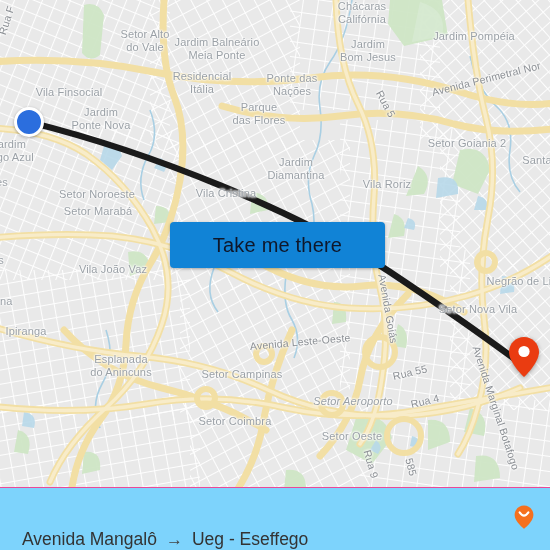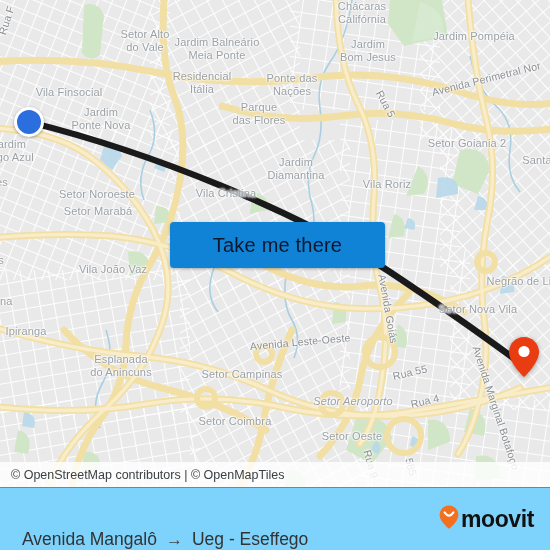--- a/index.html
+++ b/index.html
@@ -290,33 +290,31 @@
 
     <div id="dest-marker">
       <svg width="32" height="42" viewBox="0 0 32 42">
         <path d="M16 1 C7.7 1 1 7.7 1 16 c0 11 15 25 15 25 s15 -14 15 -25 c0 -8.3 -6.7 -15 -15 -15 z" fill="#ea3c11"></path>
         <circle cx="16" cy="15.5" r="5.6" fill="#ffffff"></circle>
       </svg>
     </div>
 
     <button id="take-me-there">Take me there</button>
 
-    <div id="attribution">© OpenStreetMap contributors | © OpenMapTiles</div>
   </div>
 
   <div id="footer">
     <div id="trip-title">
       <span>Avenida Mangalô</span>
       <span id="trip-arrow">→</span>
       <span>Ueg - Eseffego</span>
     </div>
 
     <div id="moovit-logo">
       <span>
         <svg width="20" height="24" viewBox="0 0 20 24">
           <path d="M10 0.6 C4.8 0.6 0.6 4.8 0.6 10 c0 6.6 9.4 13.8 9.4 13.8 s9.4 -7.2 9.4 -13.8 C19.4 4.8 15.2 0.6 10 0.6 z" fill="#f5701e"></path>
           <path d="M5.6 7.4 q4.4 6.4 8.8 0" stroke="#ffffff" stroke-width="2.1" fill="none" stroke-linecap="round"></path>
         </svg>
       </span>
-      <span id="moovit-wordmark">moovit</span>
     </div>
   </div>
 </div>
 
 </body></html>

